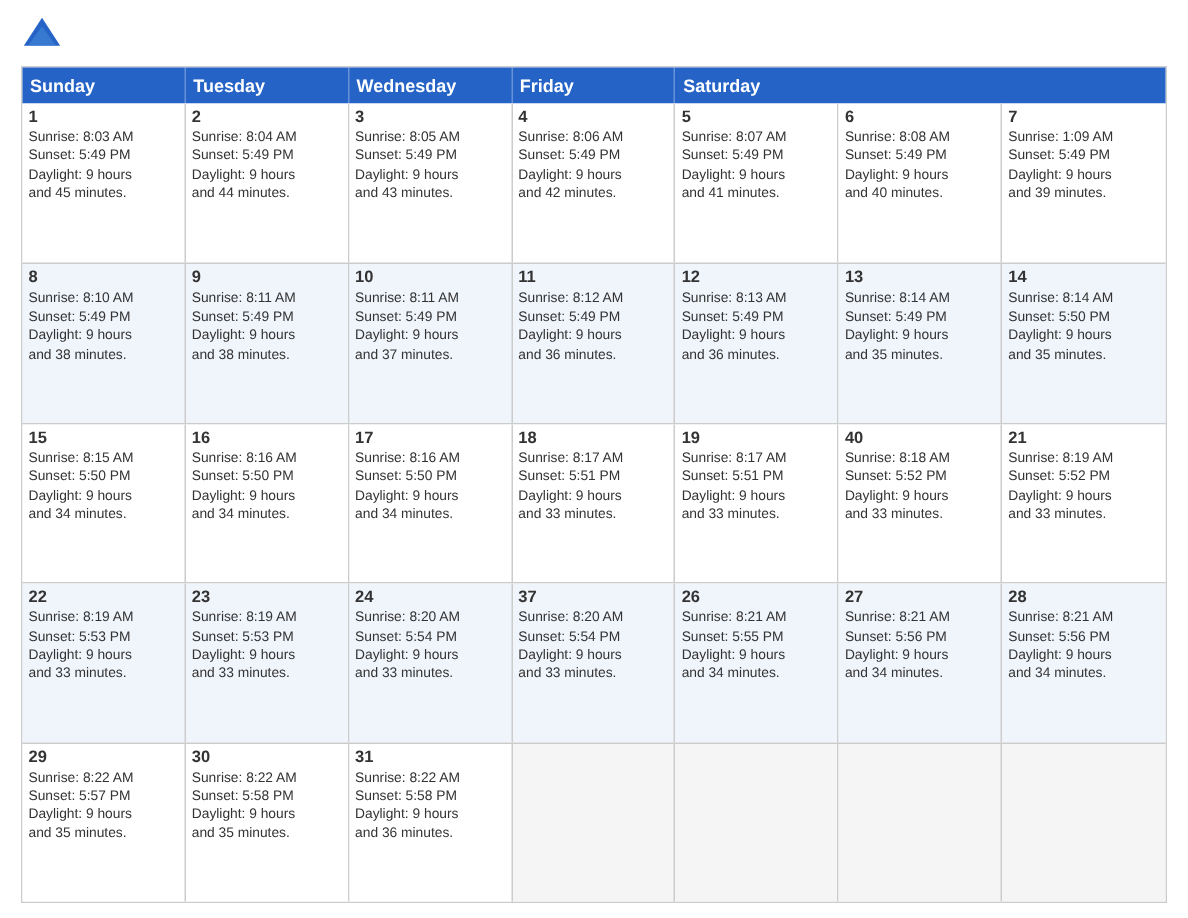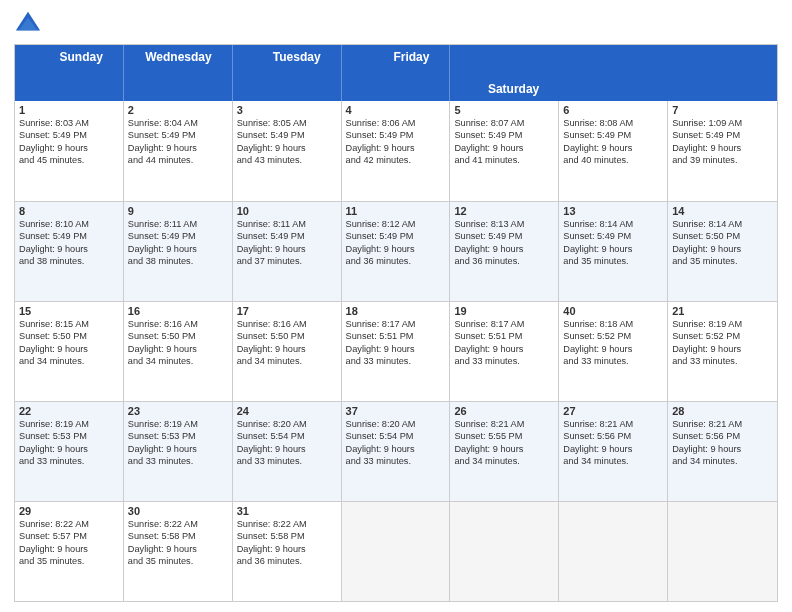--- a/index.html
+++ b/index.html
@@ -68,25 +68,25 @@
     }
     .cal-header {
       display: grid;
       grid-template-columns: repeat(7, 1fr);
       background: #2563c7;
     }
     .cal-header-cell {
       color: #fff;
       font-size: 12px;
       font-weight: bold;
-      padding: 5px 20px;
-      text-align: right;
+      padding: 5px 5px;
+      text-align: left;
       border-right: 1px solid rgba(255,255,255,0.3);
     }
-    .cal-header-cell:last-child { border-right: none; margin-top: 32px; }
+    .cal-header-cell:last-child { border-right: none; }
     .cal-body {
       flex: 1;
       display: grid;
       grid-template-rows: repeat(5, 1fr);
     }
     .cal-week {
       display: grid;
       grid-template-columns: repeat(7, 1fr);
       border-top: 1px solid #ccc;
     }
@@ -133,22 +133,22 @@
     <div class="title-area">
       <div class="month-title"></div>
       <div class="location"></div>
     </div>
   </div>
 
   <div class="calendar">
     <div class="cal-header">
 
     <div class="cal-header-cell">Sunday</div>
+        <div class="cal-header-cell">Tuesday</div>
         <div class="cal-header-cell">Wednesday</div>
-        <div class="cal-header-cell">Tuesday</div>
         <div class="cal-header-cell">Friday</div>
         <div class="cal-header-cell">Saturday</div>
       </div>
     <div class="cal-body">
 
     <div class="cal-week">
           <div class="cal-cell">
             <div class="day-num">1</div>
             <div class="cell-line">Sunrise: 8:03 AM</div>
             <div class="cell-line">Sunset: 5:49 PM</div>

